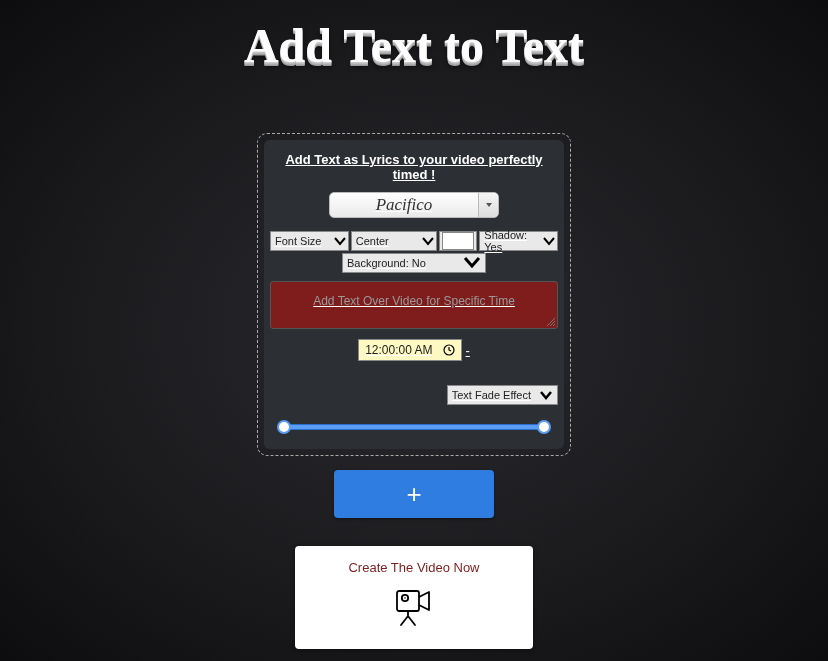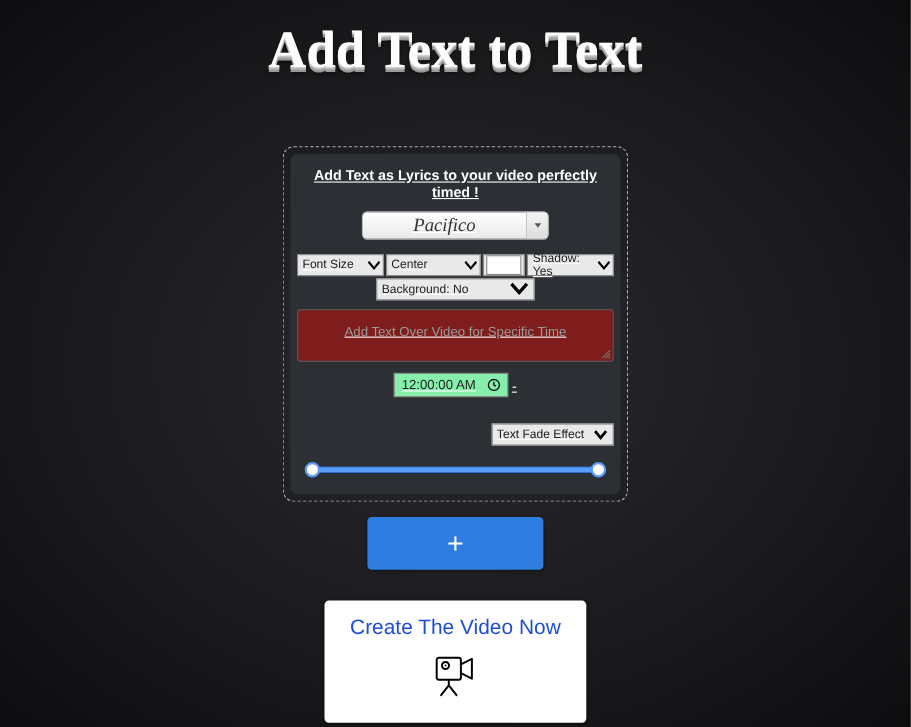--- a/index.html
+++ b/index.html
@@ -138,21 +138,21 @@
     position: relative;
   }
   .textarea-resize {
     position:absolute; right:2px; bottom:2px; width:8px;height:8px;
   }
   .time-row {
     display:flex;justify-content:center;align-items:center;gap:4px;
     margin-top:10px;
   }
   .time-box {
-    background:#86efac; color:#222; font-size:12px; height:22px;
+    background:#fef9c3; color:#222; font-size:12px; height:22px;
     display:flex;align-items:center; padding:0 6px; border:1px solid #888;
     gap:10px;
   }
   .dash { color:#fff; font-size:13px; }
   .clock-icon { display:inline-flex; }
   .effect-row { display:flex;justify-content:flex-end;margin-top:24px; }
   .effect-sel {
     background:#e9e9e9;color:#222;font-size:11px;height:20px;
     display:flex;align-items:center;padding:0 4px;border:1px solid #888;
     gap:8px;
@@ -189,21 +189,21 @@
     width: 238px;
     background:#fff;
     margin: 28px auto 0;
     border-radius:4px;
     padding: 14px 10px 18px;
     text-align:center;
     box-shadow: 0 1px 4px rgba(0,0,0,.5);
     cursor:pointer;
   }
   .create-card-title {
-    color:#1d4ed8; font-size:19px; margin-bottom:10px;
+    color:#7f1d1d; font-size:13px; margin-bottom:10px;
   }
   .cam-icon { display:inline-block; }
 
   .lang-row {
     display:flex;justify-content:center;margin-top:30px;
   }
   .lang-sel {
     background:#e9e9e9;color:#222;font-size:11px;height:22px;
     display:flex;align-items:center;padding:0 6px;border:1px solid #888;
     width:120px;

